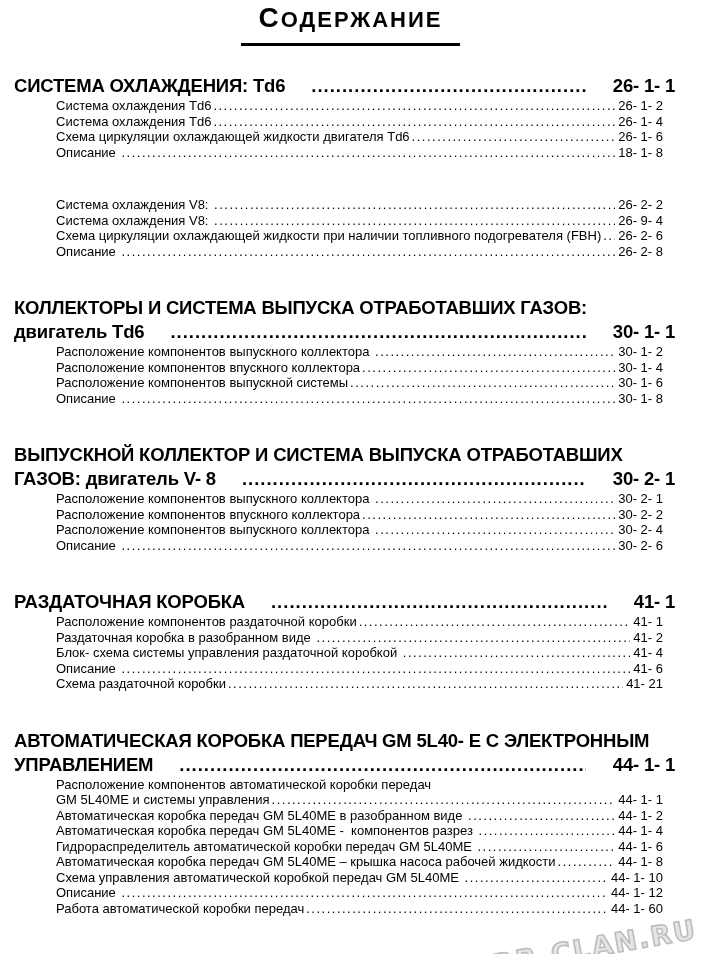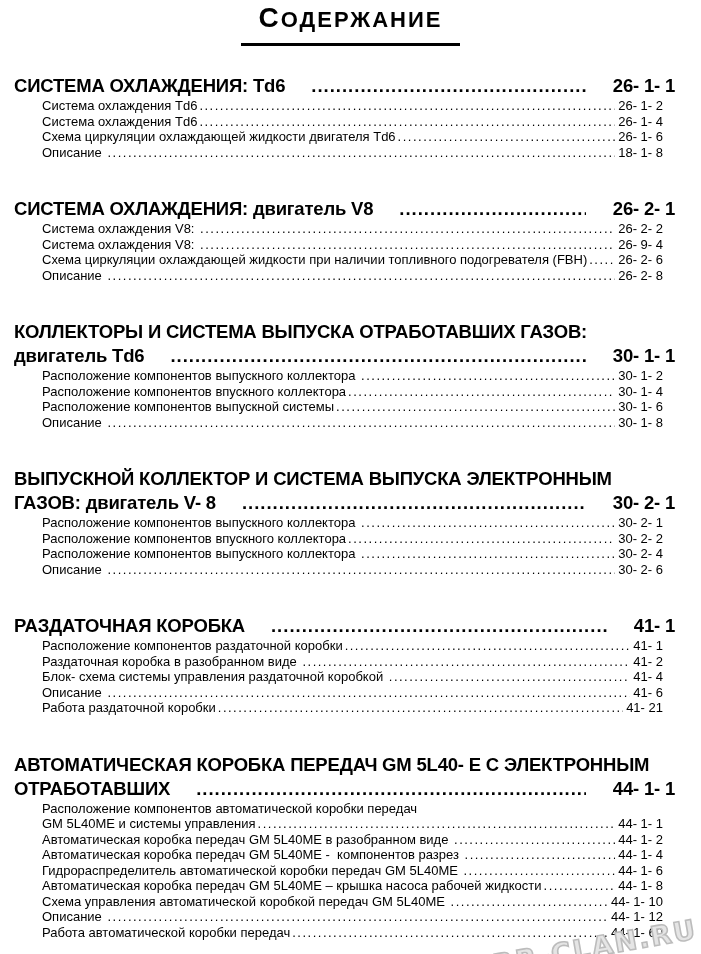--- a/index.html
+++ b/index.html
@@ -38,21 +38,21 @@
     letter-spacing: -0.2px;
     gap: 24px;
   }
   .h-row { display: flex; align-items: baseline; }
 
   .entry {
     display: flex;
     align-items: center;
     font-size: 13px;
     line-height: 15.5px;
-    margin-left: 28px;
+    margin-left: 42px;
     margin-right: 12px;
   }
   .entry.plain { display: block; }
 
   .lbl { white-space: pre; }
 
   .leader {
     flex: 1 1 auto;
     min-width: 0;
     overflow: hidden;
@@ -117,25 +117,20 @@
         <span class="pg">26- 1- 6</span>
       </div>
       <div class="entry">
         <span class="lbl">Описание </span>
         <span class="leader"></span>
         <span class="pg">18- 1- 8</span>
       </div>
     </div>
 
     <div class="section">
-      <div class="h-row">
-        <span class="lbl">СИСТЕМА ОХЛАЖДЕНИЯ: двигатель V8</span>
-        <span class="leader"></span>
-        <span class="pg">26- 2- 1</span>
-      </div>
       <div class="entry">
         <span class="lbl">Система охлаждения V8: </span>
         <span class="leader"></span>
         <span class="pg">26- 2- 2</span>
       </div>
       <div class="entry">
         <span class="lbl">Система охлаждения V8: </span>
         <span class="leader"></span>
         <span class="pg">26- 9- 4</span>
       </div>
@@ -174,21 +169,21 @@
         <span class="pg">30- 1- 6</span>
       </div>
       <div class="entry">
         <span class="lbl">Описание </span>
         <span class="leader"></span>
         <span class="pg">30- 1- 8</span>
       </div>
     </div>
 
     <div class="section">
-      <div class="h-line">ВЫПУСКНОЙ КОЛЛЕКТОР И СИСТЕМА ВЫПУСКА ЭЛЕКТРОННЫМ</div>
+      <div class="h-line">ВЫПУСКНОЙ КОЛЛЕКТОР И СИСТЕМА ВЫПУСКА ОТРАБОТАВШИХ</div>
       <div class="h-row">
         <span class="lbl">ГАЗОВ: двигатель V- 8</span>
         <span class="leader"></span>
         <span class="pg">30- 2- 1</span>
       </div>
       <div class="entry">
         <span class="lbl">Расположение компонентов выпускного коллектора </span>
         <span class="leader"></span>
         <span class="pg">30- 2- 1</span>
       </div>
@@ -229,30 +224,30 @@
         <span class="lbl">Блок- схема системы управления раздаточной коробкой </span>
         <span class="leader"></span>
         <span class="pg">41- 4</span>
       </div>
       <div class="entry">
         <span class="lbl">Описание </span>
         <span class="leader"></span>
         <span class="pg">41- 6</span>
       </div>
       <div class="entry">
-        <span class="lbl">Работа раздаточной коробки</span>
+        <span class="lbl">Схема раздаточной коробки</span>
         <span class="leader"></span>
         <span class="pg">41- 21</span>
       </div>
     </div>
 
     <div class="section">
       <div class="h-line">АВТОМАТИЧЕСКАЯ КОРОБКА ПЕРЕДАЧ GM 5L40- Е С ЭЛЕКТРОННЫМ</div>
       <div class="h-row">
-        <span class="lbl">ОТРАБОТАВШИХ</span>
+        <span class="lbl">УПРАВЛЕНИЕМ</span>
         <span class="leader"></span>
         <span class="pg">44- 1- 1</span>
       </div>
       <div class="entry plain">
         <span class="lbl">Расположение компонентов автоматической коробки передач</span>
       </div>
       <div class="entry">
         <span class="lbl">GM 5L40ME и системы управления</span>
         <span class="leader"></span>
         <span class="pg">44- 1- 1</span>

